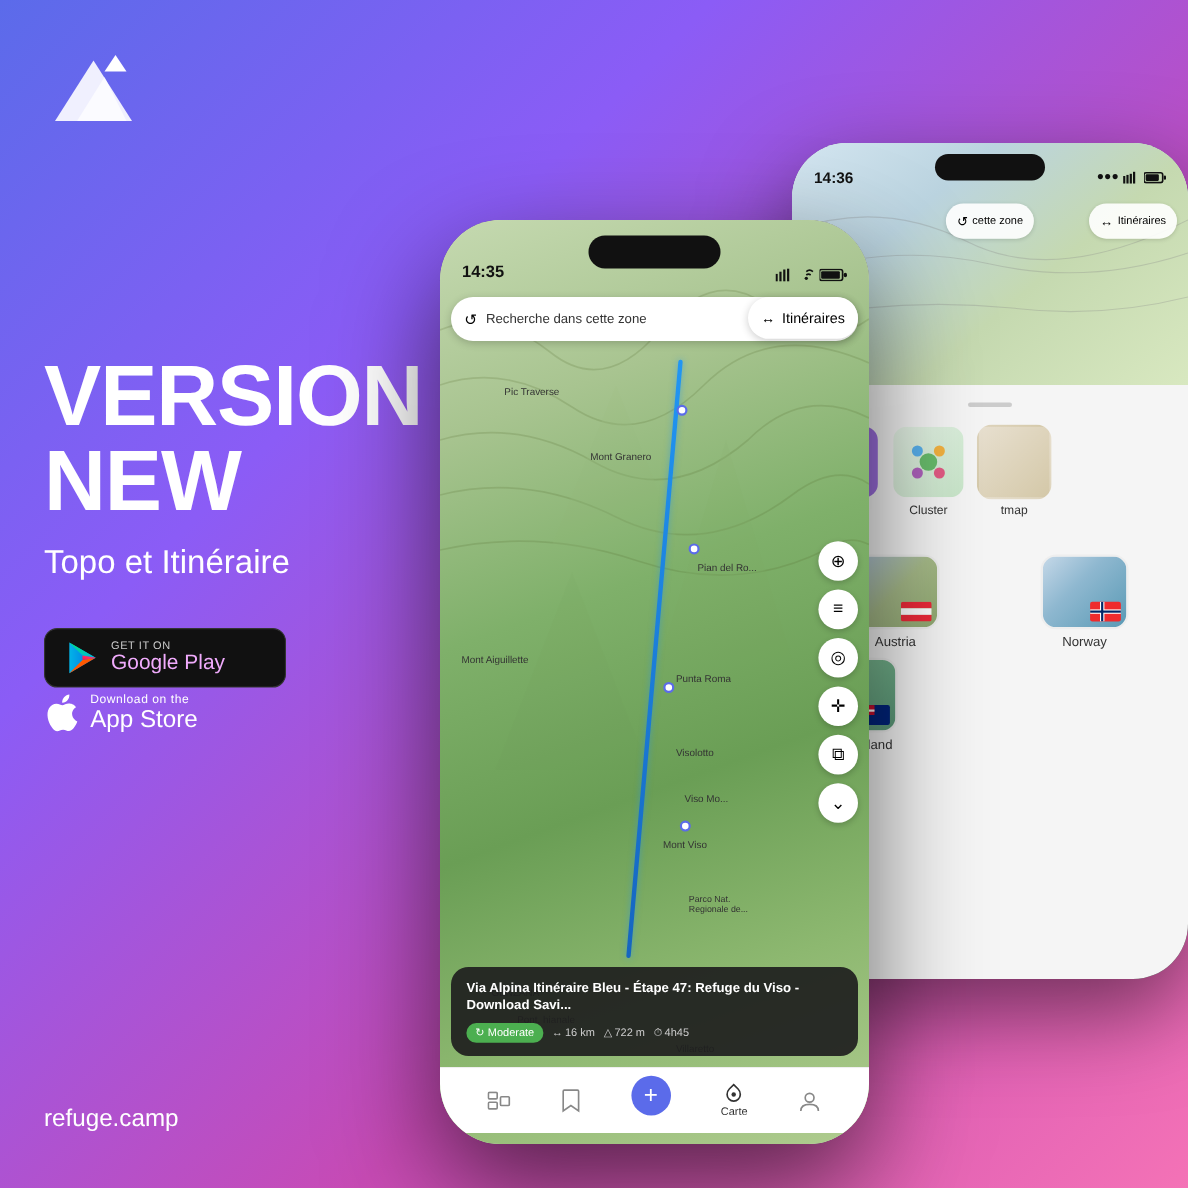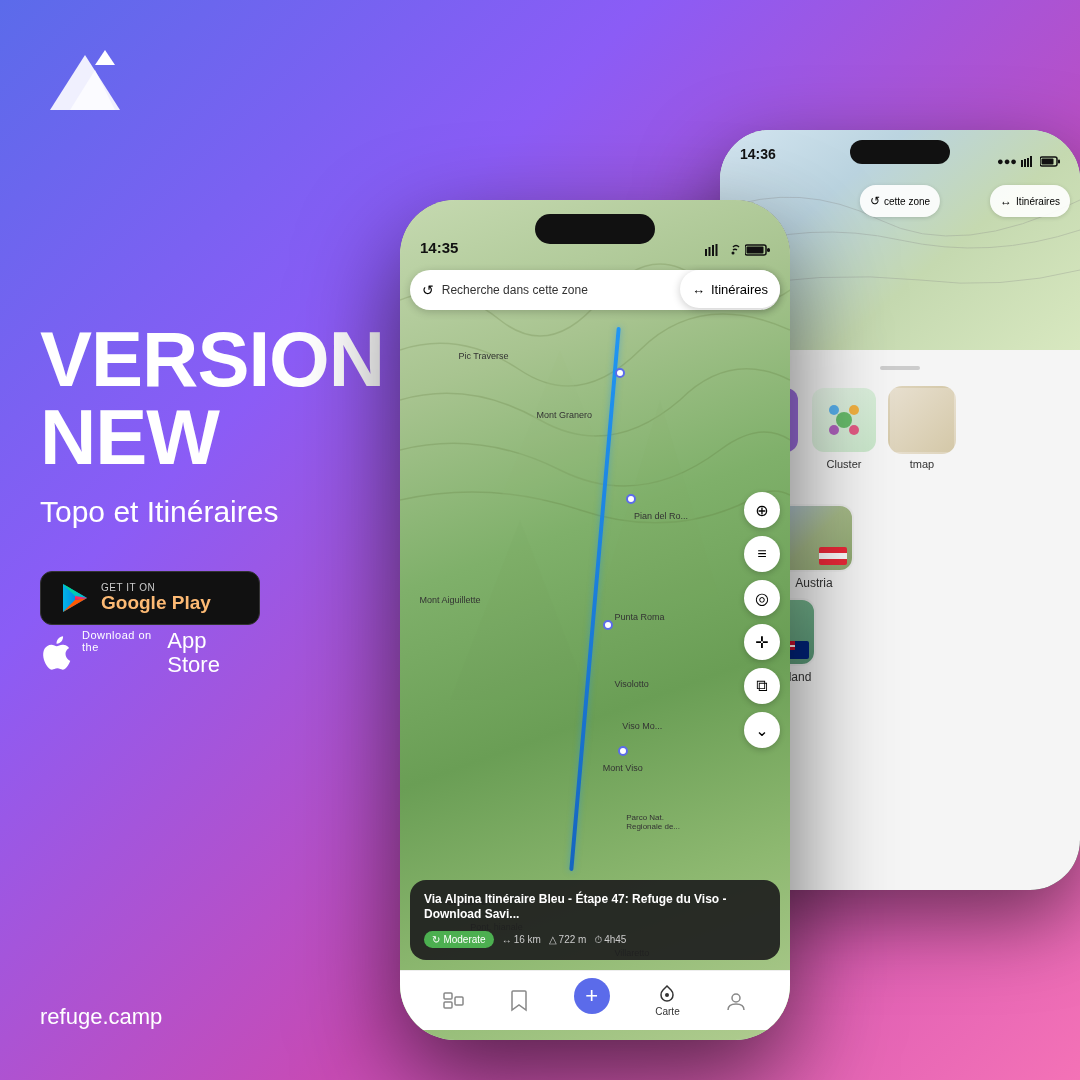--- a/index.html
+++ b/index.html
@@ -89,23 +89,23 @@
       flex-direction: column;
     }
 
     .google-play-btn .get-it-on {
       color: #ccc;
       font-size: 10px;
       letter-spacing: 0.5px;
     }
 
     .google-play-btn .store-name {
-      color: #fdba74;
+      color: #f0abfc;
       font-size: 19px;
-      font-weight: 700;
+      font-weight: 400;
       line-height: 1.1;
     }
 
     .app-store-btn {
       display: flex;
       align-items: center;
       background: transparent;
       padding: 0;
       width: 220px;
       cursor: pointer;
@@ -113,21 +113,21 @@
 
     .app-store-btn .apple-icon {
       width: 32px;
       height: 38px;
       margin-right: 10px;
       flex-shrink: 0;
     }
 
     .app-store-btn .btn-text-block {
       display: flex;
-      flex-direction: row;
+      flex-direction: column;
     }
 
     .app-store-btn .download-on {
       color: white;
       font-size: 11px;
       letter-spacing: 0.5px;
     }
 
     .app-store-btn .store-name {
       color: white;
@@ -471,20 +471,21 @@
     }
 
     
     .back-status-bar {
       position: absolute;
       top: 16px;
       left: 20px;
       right: 20px;
       height: 30px;
       display: flex;
+      align-items: center;
       justify-content: space-between;
       z-index: 9;
     }
 
     .back-time {
       color: #111;
       font-size: 14px;
       font-weight: 600;
     }
 
@@ -585,21 +586,21 @@
   </div>
 
   <div class="left-content">
 
     <div class="headline">
       <div>VERSION</div>
       <div>NEW</div>
     </div>
 
     <div class="subtitle">Topo et
-Itinéraires</div>
+Itinéraire</div>
 
     <div class="store-buttons">
 
       <div class="google-play-btn">
 
         <svg class="play-icon" viewBox="0 0 32 32" xmlns="http://www.w3.org/2000/svg">
           <defs>
             <linearGradient id="g1" x1="0" y1="0" x2="1" y2="0">
               <stop offset="0%" stop-color="#00C6FF"></stop>
               <stop offset="100%" stop-color="#0072FF"></stop>
@@ -736,20 +737,32 @@
 
                 <div style="position:absolute;bottom:5px;right:5px;width:28px;height:18px;border-radius:2px;overflow:hidden;">
                   <div style="height:6px;background:#ED2939;"></div>
                   <div style="height:6px;background:white;"></div>
                   <div style="height:6px;background:#ED2939;"></div>
                 </div>
               </div>
               <span class="country-label">Austria</span>
             </div>
 
+            <div class="country-item">
+              <div class="country-thumb norway-bg">
+
+                <div style="position:absolute;bottom:5px;right:5px;width:28px;height:18px;border-radius:2px;overflow:hidden;background:#EF2B2D;">
+                  <div style="position:absolute;left:9px;top:0;bottom:0;width:4px;background:white;"></div>
+                  <div style="position:absolute;top:7px;left:0;right:0;height:4px;background:white;"></div>
+                  <div style="position:absolute;left:10px;top:0;bottom:0;width:2px;background:#002868;"></div>
+                  <div style="position:absolute;top:8px;left:0;right:0;height:2px;background:#002868;"></div>
+                </div>
+              </div>
+              <span class="country-label">Norway</span>
+            </div>
 
             <div class="country-item" style="grid-column: 1 / -1; justify-self: start; margin-left: 4px;">
               <div class="country-thumb nz-bg" style="width:80px;height:68px;">
 
                 <div style="position:absolute;bottom:5px;right:5px;width:28px;height:18px;border-radius:2px;overflow:hidden;background:#00247D;">
                   <div style="position:absolute;top:0;left:0;width:14px;height:9px;background:#C8102E;"></div>
                   <div style="position:absolute;top:0;left:0;width:14px;height:9px;">
                     <div style="position:absolute;left:5px;top:0;bottom:0;width:2px;background:white;"></div>
                     <div style="position:absolute;top:3.5px;left:0;right:0;height:2px;background:white;"></div>
                   </div>

